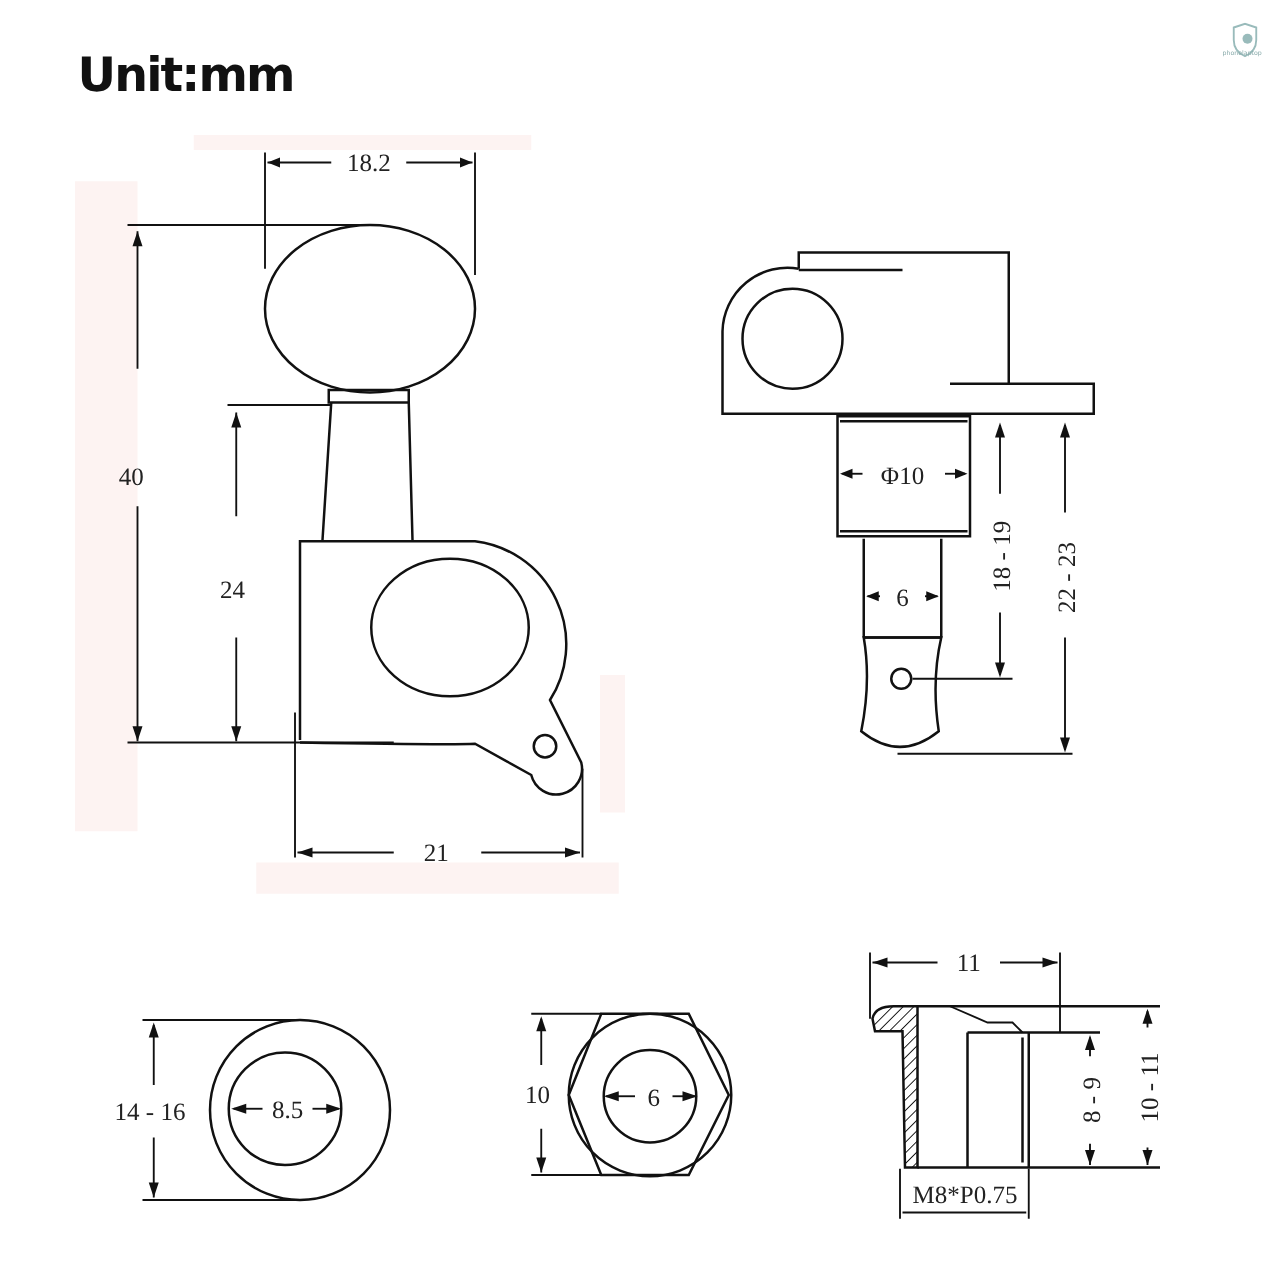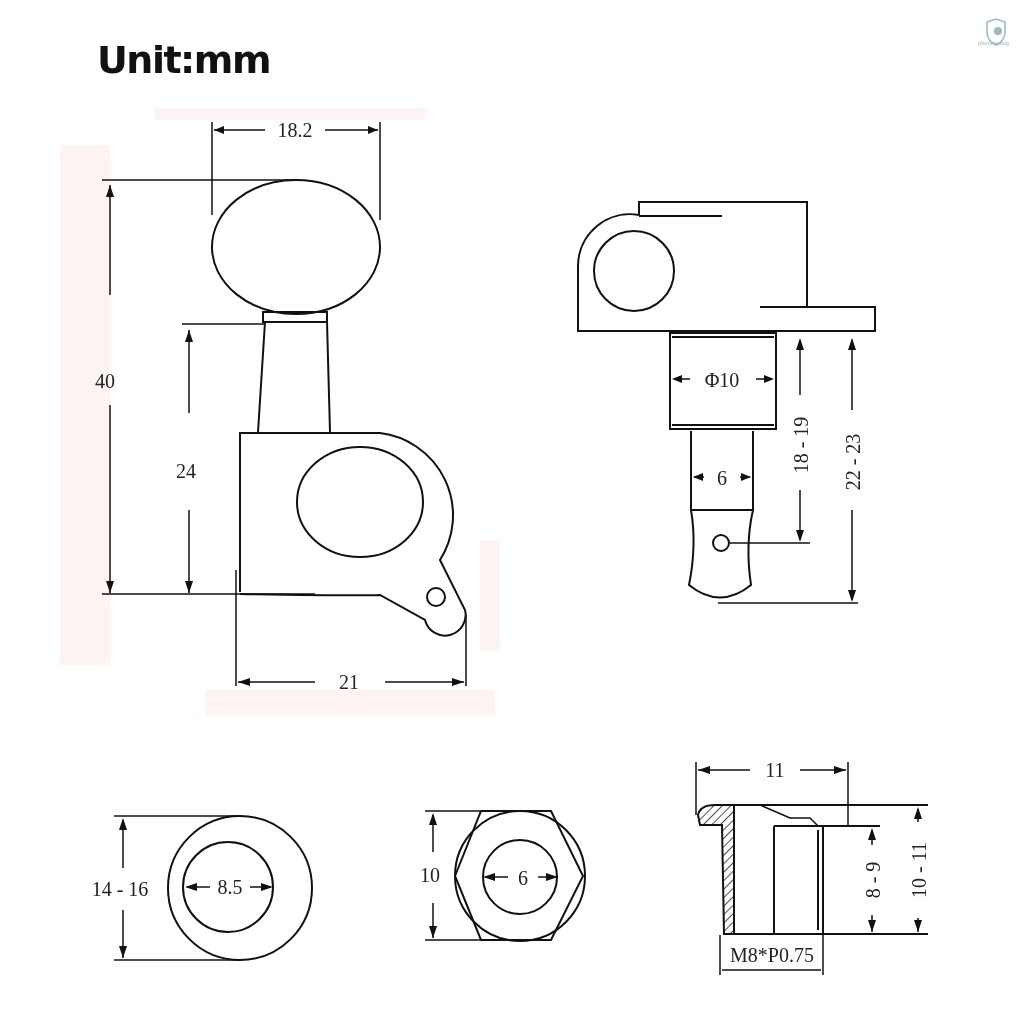--- a/index.html
+++ b/index.html
@@ -1,17 +1,17 @@
 <!DOCTYPE html>
 <html><head>
 <meta charset="utf-8">
 <style>
   html,body{margin:0;padding:0;background:#fff;}
   body{width:1024px;height:1024px;position:relative;overflow:hidden;font-family:"DejaVu Serif",serif;}
-  .title{position:absolute;left:62px;top:38px;font-family:"DejaVu Sans",sans-serif;font-weight:bold;font-size:38px;color:#111;letter-spacing:-1.5px;margin-left:35px;}
+  .title{position:absolute;left:62px;top:38px;font-family:"DejaVu Sans",sans-serif;font-weight:bold;font-size:38px;color:#111;letter-spacing:-1.5px;}
   .logo{position:absolute;left:984px;top:18px;width:24px;height:28px;}
   .logo-text{position:absolute;left:978px;top:40px;font-size:5px;color:#8aa;font-family:"DejaVu Sans",sans-serif;}
   svg{position:absolute;left:0;top:0;}
   .ln{stroke:#111;stroke-width:2;fill:none;}
   .thin{stroke:#111;stroke-width:1.5;fill:none;}
   .lbl{font-family:"Liberation Serif",serif;font-size:20px;fill:#222;}
   .pink{fill:#fdf3f2;}
 </style>
 </head>
 <body>

